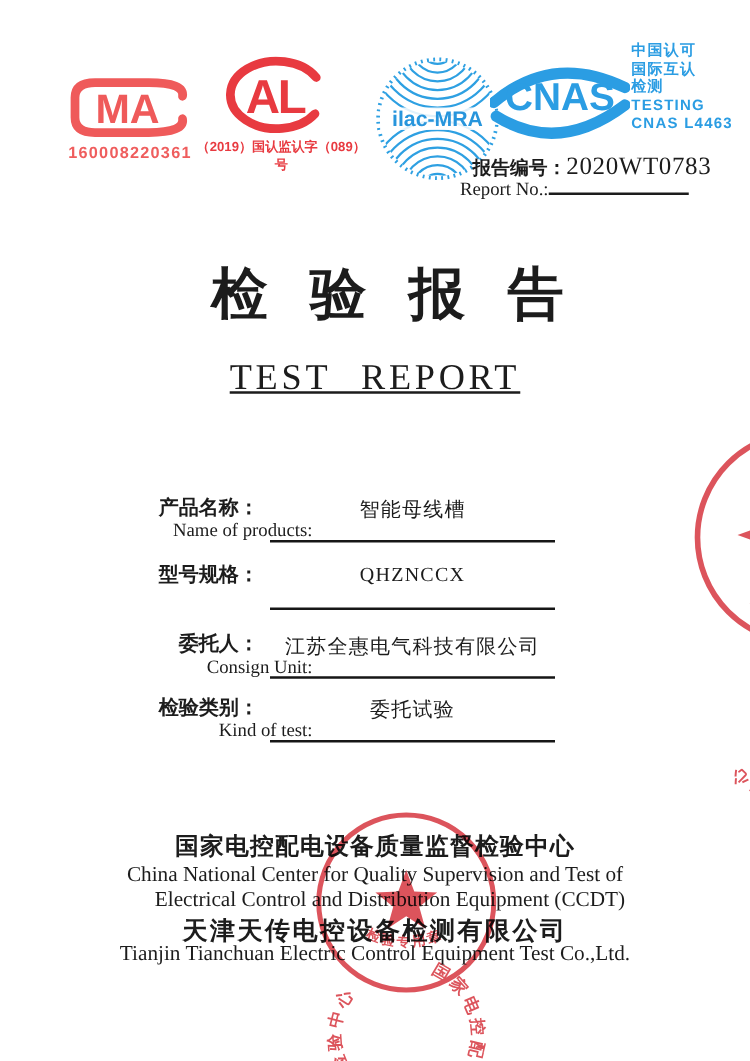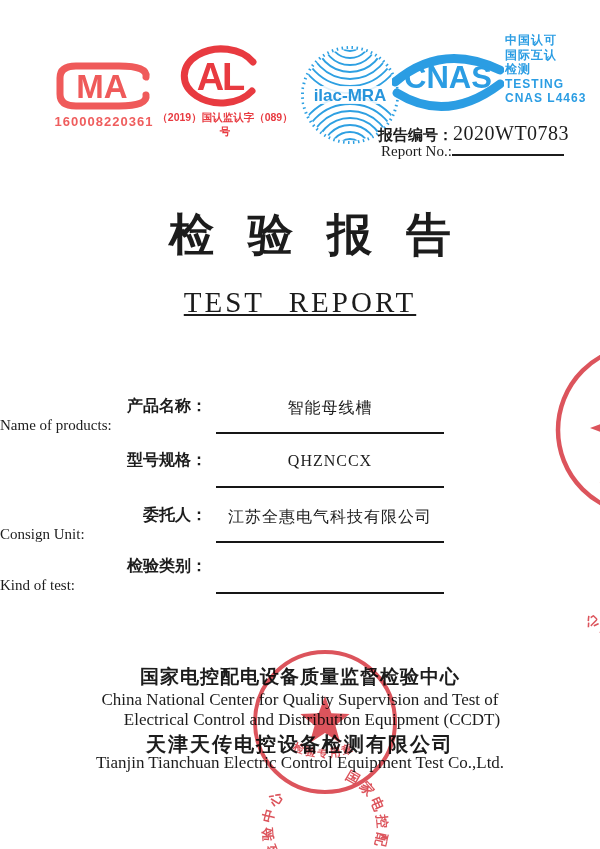--- a/index.html
+++ b/index.html
@@ -17,35 +17,35 @@
     left:156px;top:111px;width:138px;text-align:center;
     color:#e83a40;font-size:10.5px;font-weight:bold;
   }
   .cnas-lines{
     left:505px;top:33px;width:90px;
     color:#2b9de3;font-weight:bold;font-size:12px;line-height:14.5px;letter-spacing:1px;
   }
   
   .repno-zh{left:378px;top:122px;font-size:15px;font-weight:bold;}
   .repno-zh .val{font-family:"Liberation Serif",serif;font-weight:normal;font-size:20px;letter-spacing:.5px;}
-  .repno-en{left:381px;top:142px;font-family:"Liberation Serif",serif;font-size:15px;text-align:center;}
+  .repno-en{left:368px;top:142px;font-family:"Liberation Serif",serif;font-size:15px;text-align:center;}
   .repno-line{display:inline-block;width:112px;border-bottom:2px solid #1c1c1c;height:12px;}
   
   .title-zh{
     left:0;top:205px;width:100%;text-align:center;
     font-size:45px;font-weight:bold;letter-spacing:34px;padding-left:54px;box-sizing:border-box;
   }
   .title-en{
     left:0;top:286px;width:100%;text-align:center;
     font-family:"Liberation Serif",serif;font-size:29px;letter-spacing:3px;word-spacing:14px;text-decoration:underline;
   }
   
   .field{position:absolute;left:0;width:600px;height:50px;}
   .f-zh{position:absolute;left:0;top:0;width:207px;text-align:right;font-size:16px;font-weight:bold;}
-  .f-en{position:absolute;left:0;top:21px;width:210px;font-family:"Liberation Serif",serif;font-size:15px;}
+  .f-en{position:absolute;left:0;top:21px;width:210px;text-align:right;font-family:"Liberation Serif",serif;font-size:15px;padding-left:40px;}
   .f-val{position:absolute;left:216px;top:2px;width:228px;text-align:center;font-family:"Liberation Serif",serif;font-size:16px;letter-spacing:1px;}
   .f-line{position:absolute;left:216px;top:36px;width:228px;border-top:2px solid #161616;}
   
   .ft{left:0;width:100%;text-align:center;}
   .ft-zh1{top:664px;font-size:19px;font-weight:bold;letter-spacing:1px;}
   .ft-en1{top:690px;font-family:"Liberation Serif",serif;font-size:17px;}
   .ft-en2{top:710px;font-family:"Liberation Serif",serif;font-size:17px;margin-left:12px;}
   .ft-zh2{top:731px;font-size:20px;font-weight:bold;letter-spacing:2px;}
   .ft-en3{top:753px;font-family:"Liberation Serif",serif;font-size:17px;}
   
@@ -129,20 +129,21 @@
 </div>
 <div class="field" style="top:505px;">
   <div class="f-zh">委托人：</div>
   <div class="f-en">Consign Unit:</div>
   <div class="f-val">江苏全惠电气科技有限公司</div>
   <div class="f-line"></div>
 </div>
 <div class="field" style="top:556px;">
   <div class="f-zh">检验类别：</div>
   <div class="f-en">Kind of test:</div>
+  <div class="f-val">委托试验</div>
   <div class="f-line"></div>
 </div>
 
 <div class="abs ft ft-zh1">国家电控配电设备质量监督检验中心</div>
 <div class="abs ft ft-en1">China National Center for Quality Supervision and Test of</div>
 <div class="abs ft ft-en2">Electrical Control and Distribution Equipment (CCDT)</div>
 <div class="abs ft ft-zh2">天津天传电控设备检测有限公司</div>
 <div class="abs ft ft-en3">Tianjin Tianchuan Electric Control Equipment Test Co.,Ltd.</div>
 
 <svg class="abs seal-overlay" width="600" height="849" viewBox="0 0 600 849">

